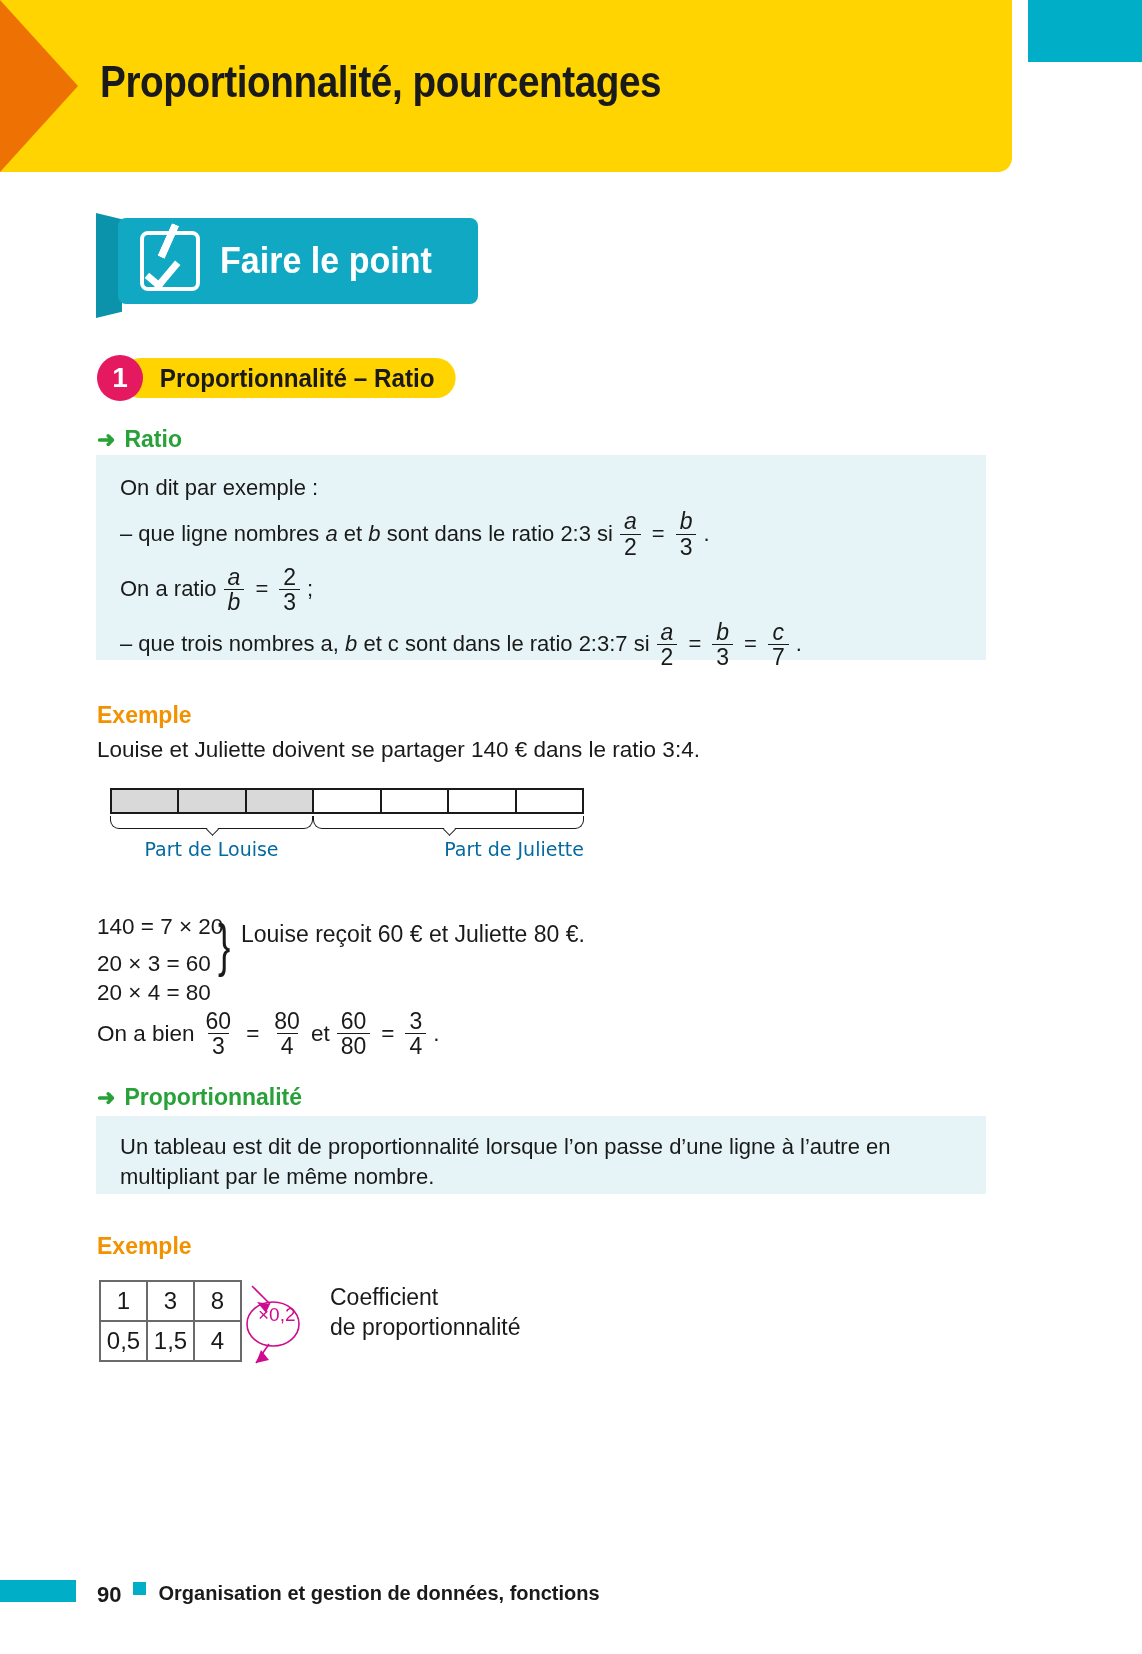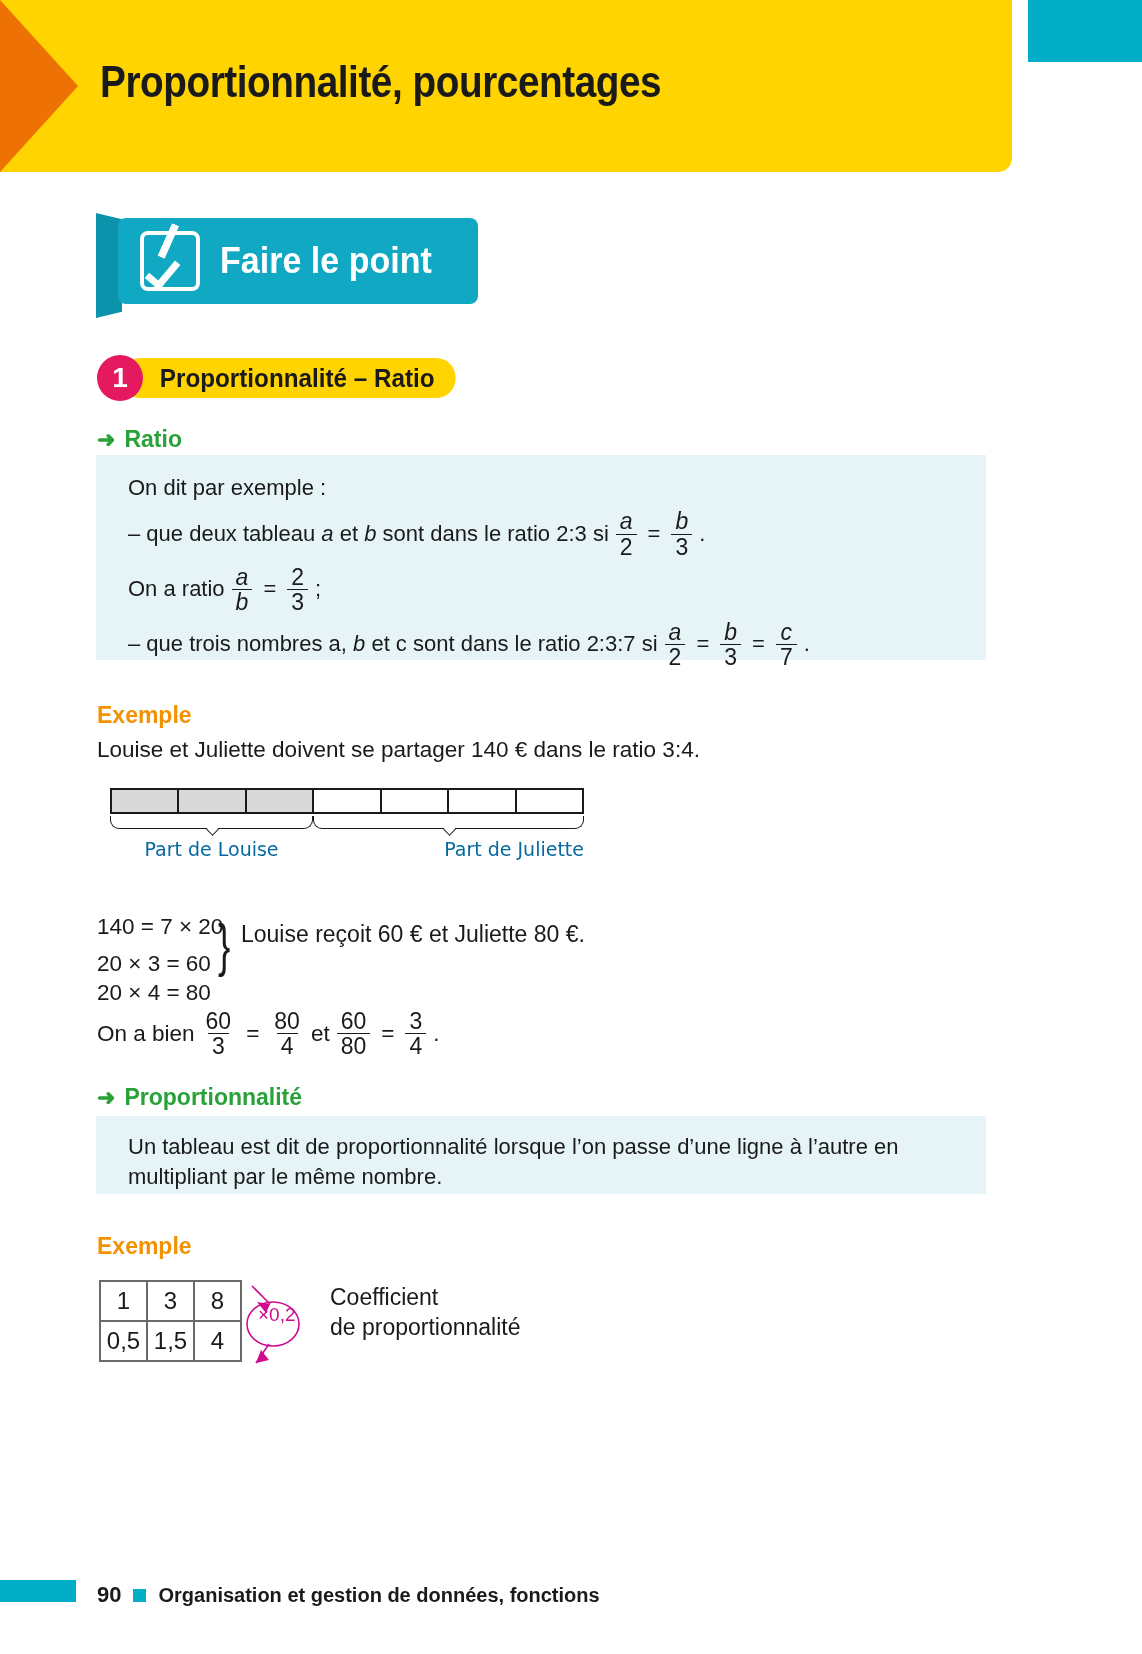--- a/index.html
+++ b/index.html
@@ -194,21 +194,21 @@
   #sub-head-ratio { top: 426px; }
   #sub-head-prop  { top: 1084px; }
 
   
   .info-box {
     position: absolute;
     left: 96px;
     width: 890px;
     background: #e6f4f7;
     box-sizing: border-box;
-    padding: 20px 24px 22px 32px;
+    padding: 20px 24px 22px 24px;
     font-size: 22px;
     line-height: 1.38;
     color: #1a1a1a;
   }
   #ratio-box { top: 455px; height: 205px; padding-top: 18px; }
   #prop-box  { top: 1116px; height: 78px; padding-top: 16px; }
 
   .mline {
     display: flex;
     align-items: center;
@@ -419,21 +419,21 @@
     bottom: 52px;
     width: 76px;
     height: 22px;
     background: #00aec7;
   }
   .footer {
     position: absolute;
     left: 97px;
     bottom: 46px;
     display: flex;
-    align-items: center;
+    align-items: flex-start;
     gap: 12px;
     font-size: 20px;
     font-weight: bold;
     color: #1a1a1a;
   }
   .footer-square {
     width: 13px;
     height: 13px;
     background: #00aec7;
     flex: none;
@@ -469,21 +469,21 @@
   <span>Ratio</span>
 </div>
 
 <div class="info-box" id="ratio-box">
 
   <div class="mline">
     <span>On dit par exemple :</span>
   </div>
 
   <div class="mline">
-    <span>– que deux tableau</span>&nbsp;
+    <span>– que ligne nombres</span>&nbsp;
     <span class="it">a</span>&nbsp;
     <span>et</span>&nbsp;
     <span class="it">b</span>&nbsp;
     <span>sont dans le ratio 2:3 si</span>
     <span class="frac big">
       <span class="num it">a</span>
       <span class="den">2</span>
     </span>
     <span class="eqs">=</span>
     <span class="frac big">

